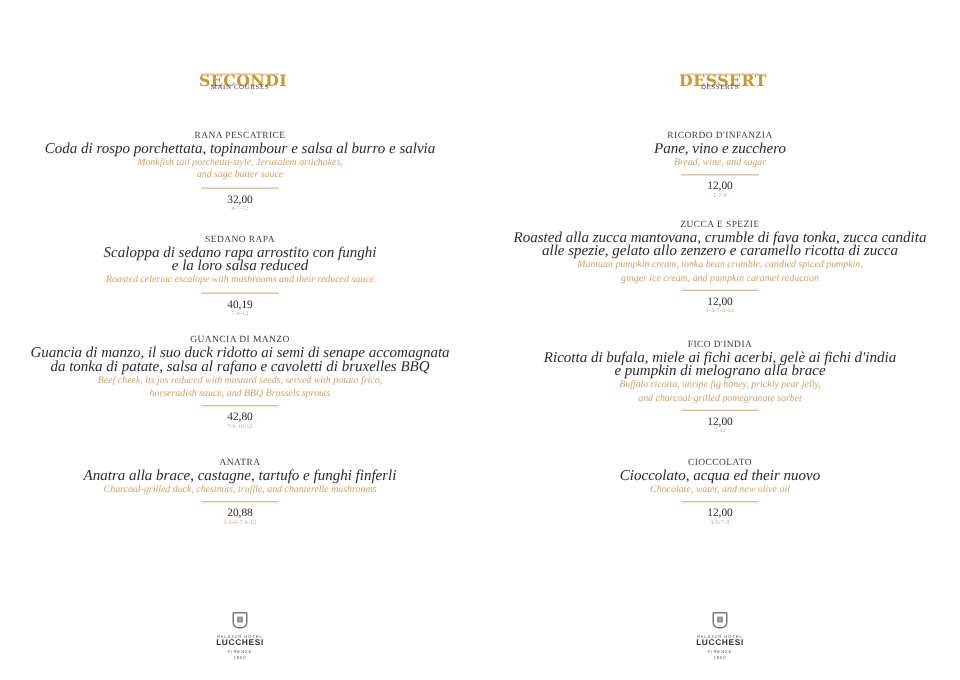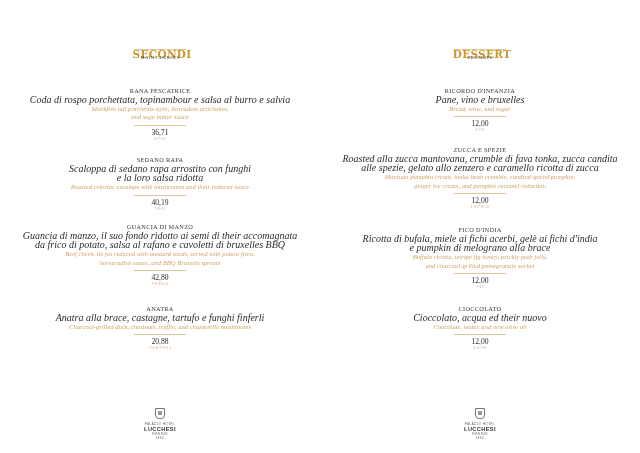--- a/index.html
+++ b/index.html
@@ -69,41 +69,41 @@
   <div class="section-sub">MAIN COURSES</div>
 
   <div class="item" style="top:86px;">
     <div class="item-name">RANA PESCATRICE</div>
     <div class="item-it">Coda di rospo porchettata, topinambour e salsa al burro e salvia</div>
     <div class="item-en">
       <div>Monkfish tail porchetta-style, Jerusalem artichokes,</div>
       <div>and sage butter sauce</div>
     </div>
     <div class="item-rule"></div>
-    <div class="item-price">36,71</div>
+    <div class="item-price">32,00</div>
     <div class="item-allergens">4-7-12</div>
   </div>
 
   <div class="item" style="top:155px;">
     <div class="item-name">SEDANO RAPA</div>
     <div class="item-it">
       <div>Scaloppa di sedano rapa arrostito con funghi</div>
-      <div>e la loro salsa ridotta</div>
+      <div>e la loro salsa reduced</div>
     </div>
     <div class="item-en">Roasted celeriac escalope with mushrooms and their reduced sauce</div>
     <div class="item-rule"></div>
     <div class="item-price">40,19</div>
     <div class="item-allergens">7-9-12</div>
   </div>
 
   <div class="item" style="top:222px;">
     <div class="item-name">GUANCIA DI MANZO</div>
     <div class="item-it">
-      <div>Guancia di manzo, il suo fondo ridotto ai semi di their accomagnata</div>
-      <div>da frico di potato, salsa al rafano e cavoletti di bruxelles BBQ</div>
+      <div>Guancia di manzo, il suo duck ridotto ai semi di senape accomagnata</div>
+      <div>da tonka di patate, salsa al rafano e cavoletti di bruxelles BBQ</div>
     </div>
     <div class="item-en">
       <div>Beef cheek, its jus reduced with mustard seeds, served with potato frico,</div>
       <div>horseradish sauce, and BBQ Brussels sprouts</div>
     </div>
     <div class="item-rule"></div>
     <div class="item-price">42,80</div>
     <div class="item-allergens">7-9-10-12</div>
   </div>
 
@@ -125,21 +125,21 @@
   </div>
 </div>
 
 <div class="page right">
   <div class="section-title">DESSERT</div>
   <div class="title-rule"></div>
   <div class="section-sub">DESSERTS</div>
 
   <div class="item" style="top:86px;">
     <div class="item-name">RICORDO D'INFANZIA</div>
-    <div class="item-it">Pane, vino e bruxelles</div>
+    <div class="item-it">Pane, vino e zucchero</div>
     <div class="item-en">Bread, wine, and sugar</div>
     <div class="item-rule"></div>
     <div class="item-price">12,00</div>
     <div class="item-allergens">1-7-8</div>
   </div>
 
   <div class="item" style="top:145px;">
     <div class="item-name">ZUCCA E SPEZIE</div>
     <div class="item-it">
       <div>Roasted alla zucca mantovana, crumble di fava tonka, zucca candita</div>

